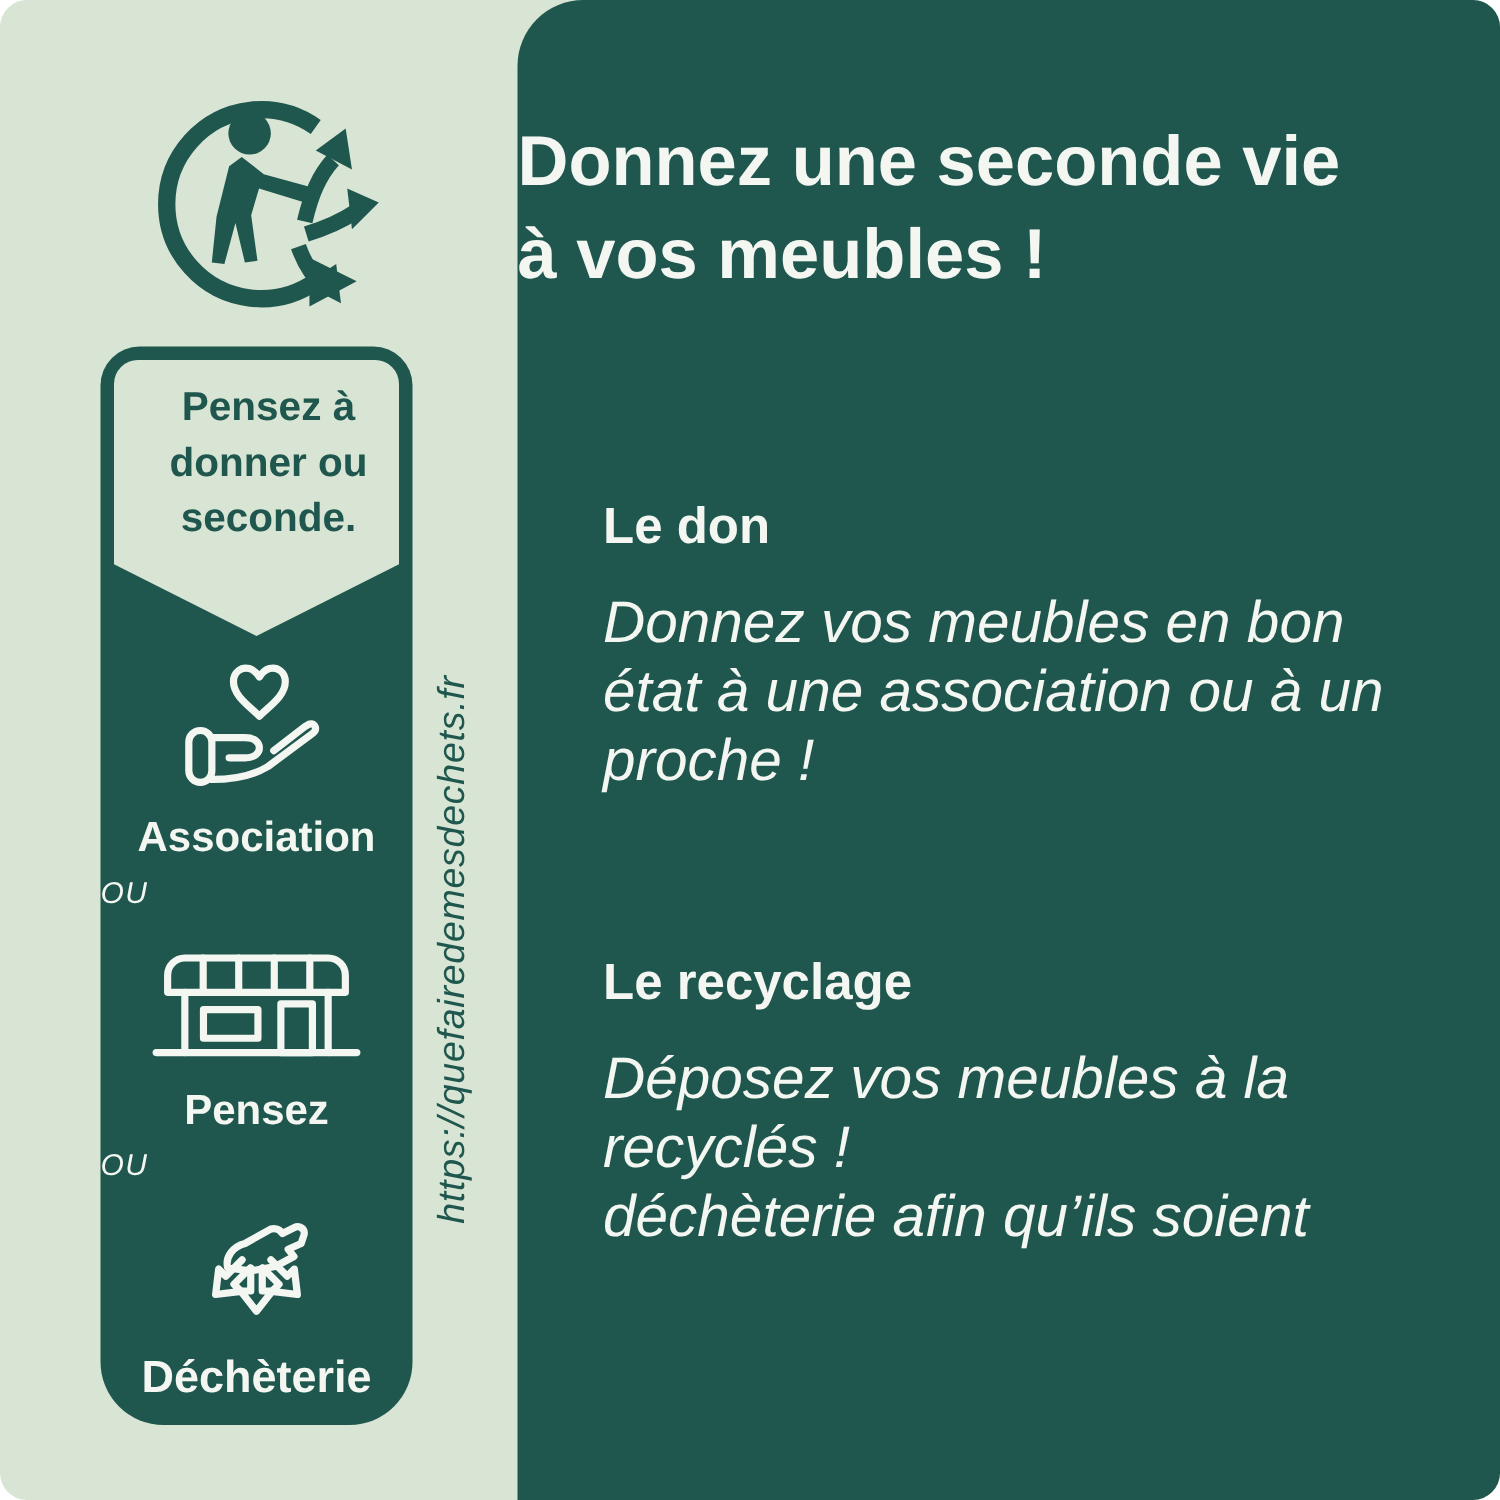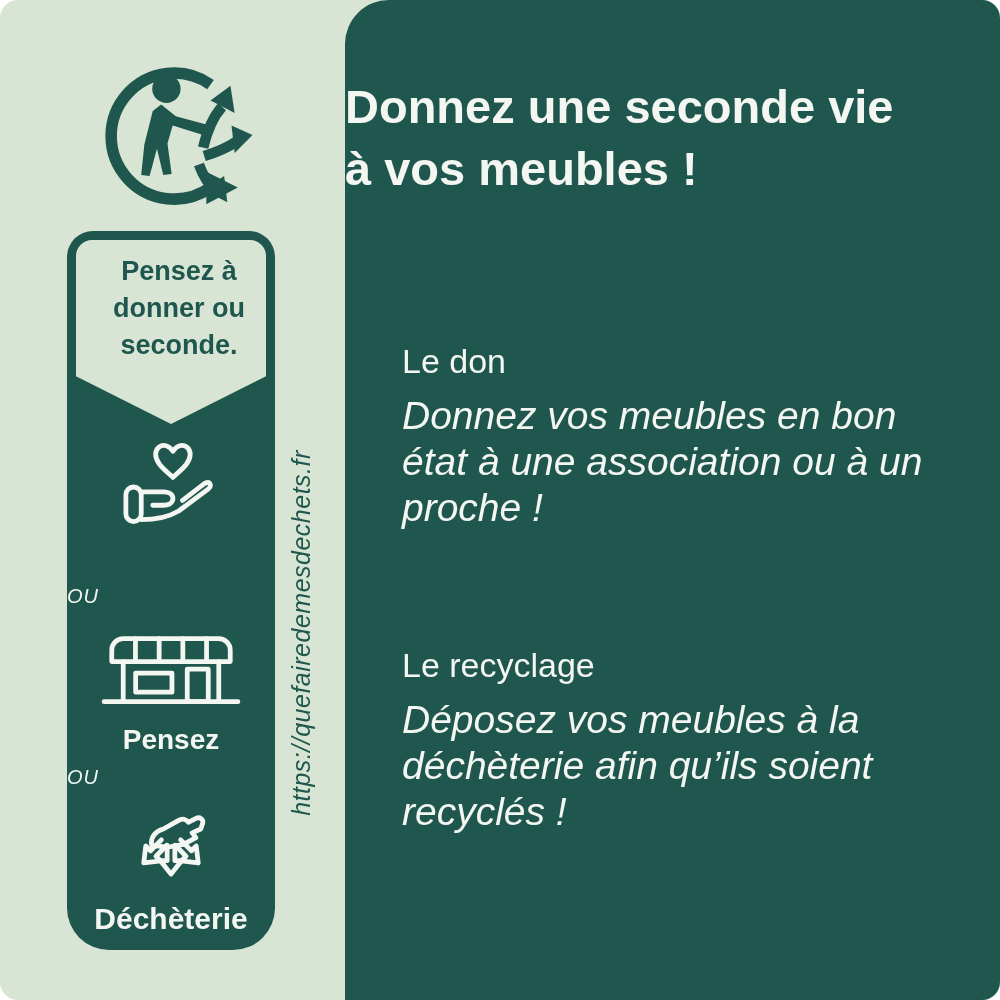--- a/index.html
+++ b/index.html
@@ -65,21 +65,21 @@
     position:absolute;left:345px;top:0;width:655px;height:1000px;
     background:var(--dark);border-radius:44px 0 0 0;
   }
   .panel-title{
     position:absolute;top:76px;left:0;width:100%;
     color:var(--txt-light);font-weight:700;font-size:47px;line-height:62px;
   }
   .panel-title span{display:block}
   .sec-heading{
     position:absolute;left:57px;color:var(--txt-light);
-    font-weight:400;font-size:34px;line-height:40px;margin-top:10px;
+    font-weight:700;font-size:34px;line-height:40px;
   }
   .sec-body{
     position:absolute;left:57px;color:var(--txt-light);
     font-style:italic;font-size:39px;line-height:46px;
   }
   .h-don{top:331px}
   .b-don{top:393px}
   .h-rec{top:635px}
   .b-rec{top:697px}
 
@@ -114,20 +114,21 @@
         <span>seconde.</span>
       </div>
     </div>
 
     <svg class="col-icon icon-hearthand" viewBox="0 0 110 100" aria-hidden="true">
       <path class="stroke" d="M57 40 C50 33 39 26 39 16 C39 9.5 44.5 5.5 50 7 C53.5 8 55.5 10.5 57 12.8 C58.5 10.5 60.5 8 64 7 C69.5 5.5 75 9.5 75 16 C75 26 64 33 57 40 Z"></path>
       <rect class="stroke" x="8" y="50" width="16" height="36" rx="8"></rect>
       <path class="stroke" d="M24 55 H47 C54 55 57 58.5 57 62 C57 65.5 54 69 47 69 H36"></path>
       <path class="stroke" d="M24 84 C40 84 53 81 63 75 L94 52 C97.5 49.5 96 44.5 92 45.5 C90.5 45.9 89 47 87 48.5 L67 64"></path>
     </svg>
+    <div class="opt-label lbl-assoc">Association</div>
 
     <div class="sep sep-1">OU</div>
 
     <svg class="col-icon icon-store" viewBox="0 0 150 90" aria-hidden="true">
       <path class="stroke" d="M25 8 H125 C131.6 8 137 13.4 137 20 V32 H13 V20 C13 13.4 18.4 8 25 8 Z"></path>
       <path class="stroke" d="M37.8 8 V32 M62.6 8 V32 M87.4 8 V32 M112.2 8 V32"></path>
       <path class="stroke" d="M25 32 V74 M125 32 V74"></path>
       <rect class="stroke" x="38" y="44" width="38" height="20"></rect>
       <rect class="stroke" x="92" y="40" width="22" height="34"></rect>
       <path class="stroke" d="M5 74 H145"></path>
@@ -156,18 +157,18 @@
     <div class="sec-heading h-don">Le don</div>
     <div class="sec-body b-don">
       <div>Donnez vos meubles en bon</div>
       <div>état à une association ou à un</div>
       <div>proche !</div>
     </div>
 
     <div class="sec-heading h-rec">Le recyclage</div>
     <div class="sec-body b-rec">
       <div>Déposez vos meubles à la</div>
+      <div>recyclés !</div>
       <div>déchèterie afin qu’ils soient</div>
-      <div>recyclés !</div>
     </div>
   </div>
 
 </div>
 
 </body></html>

